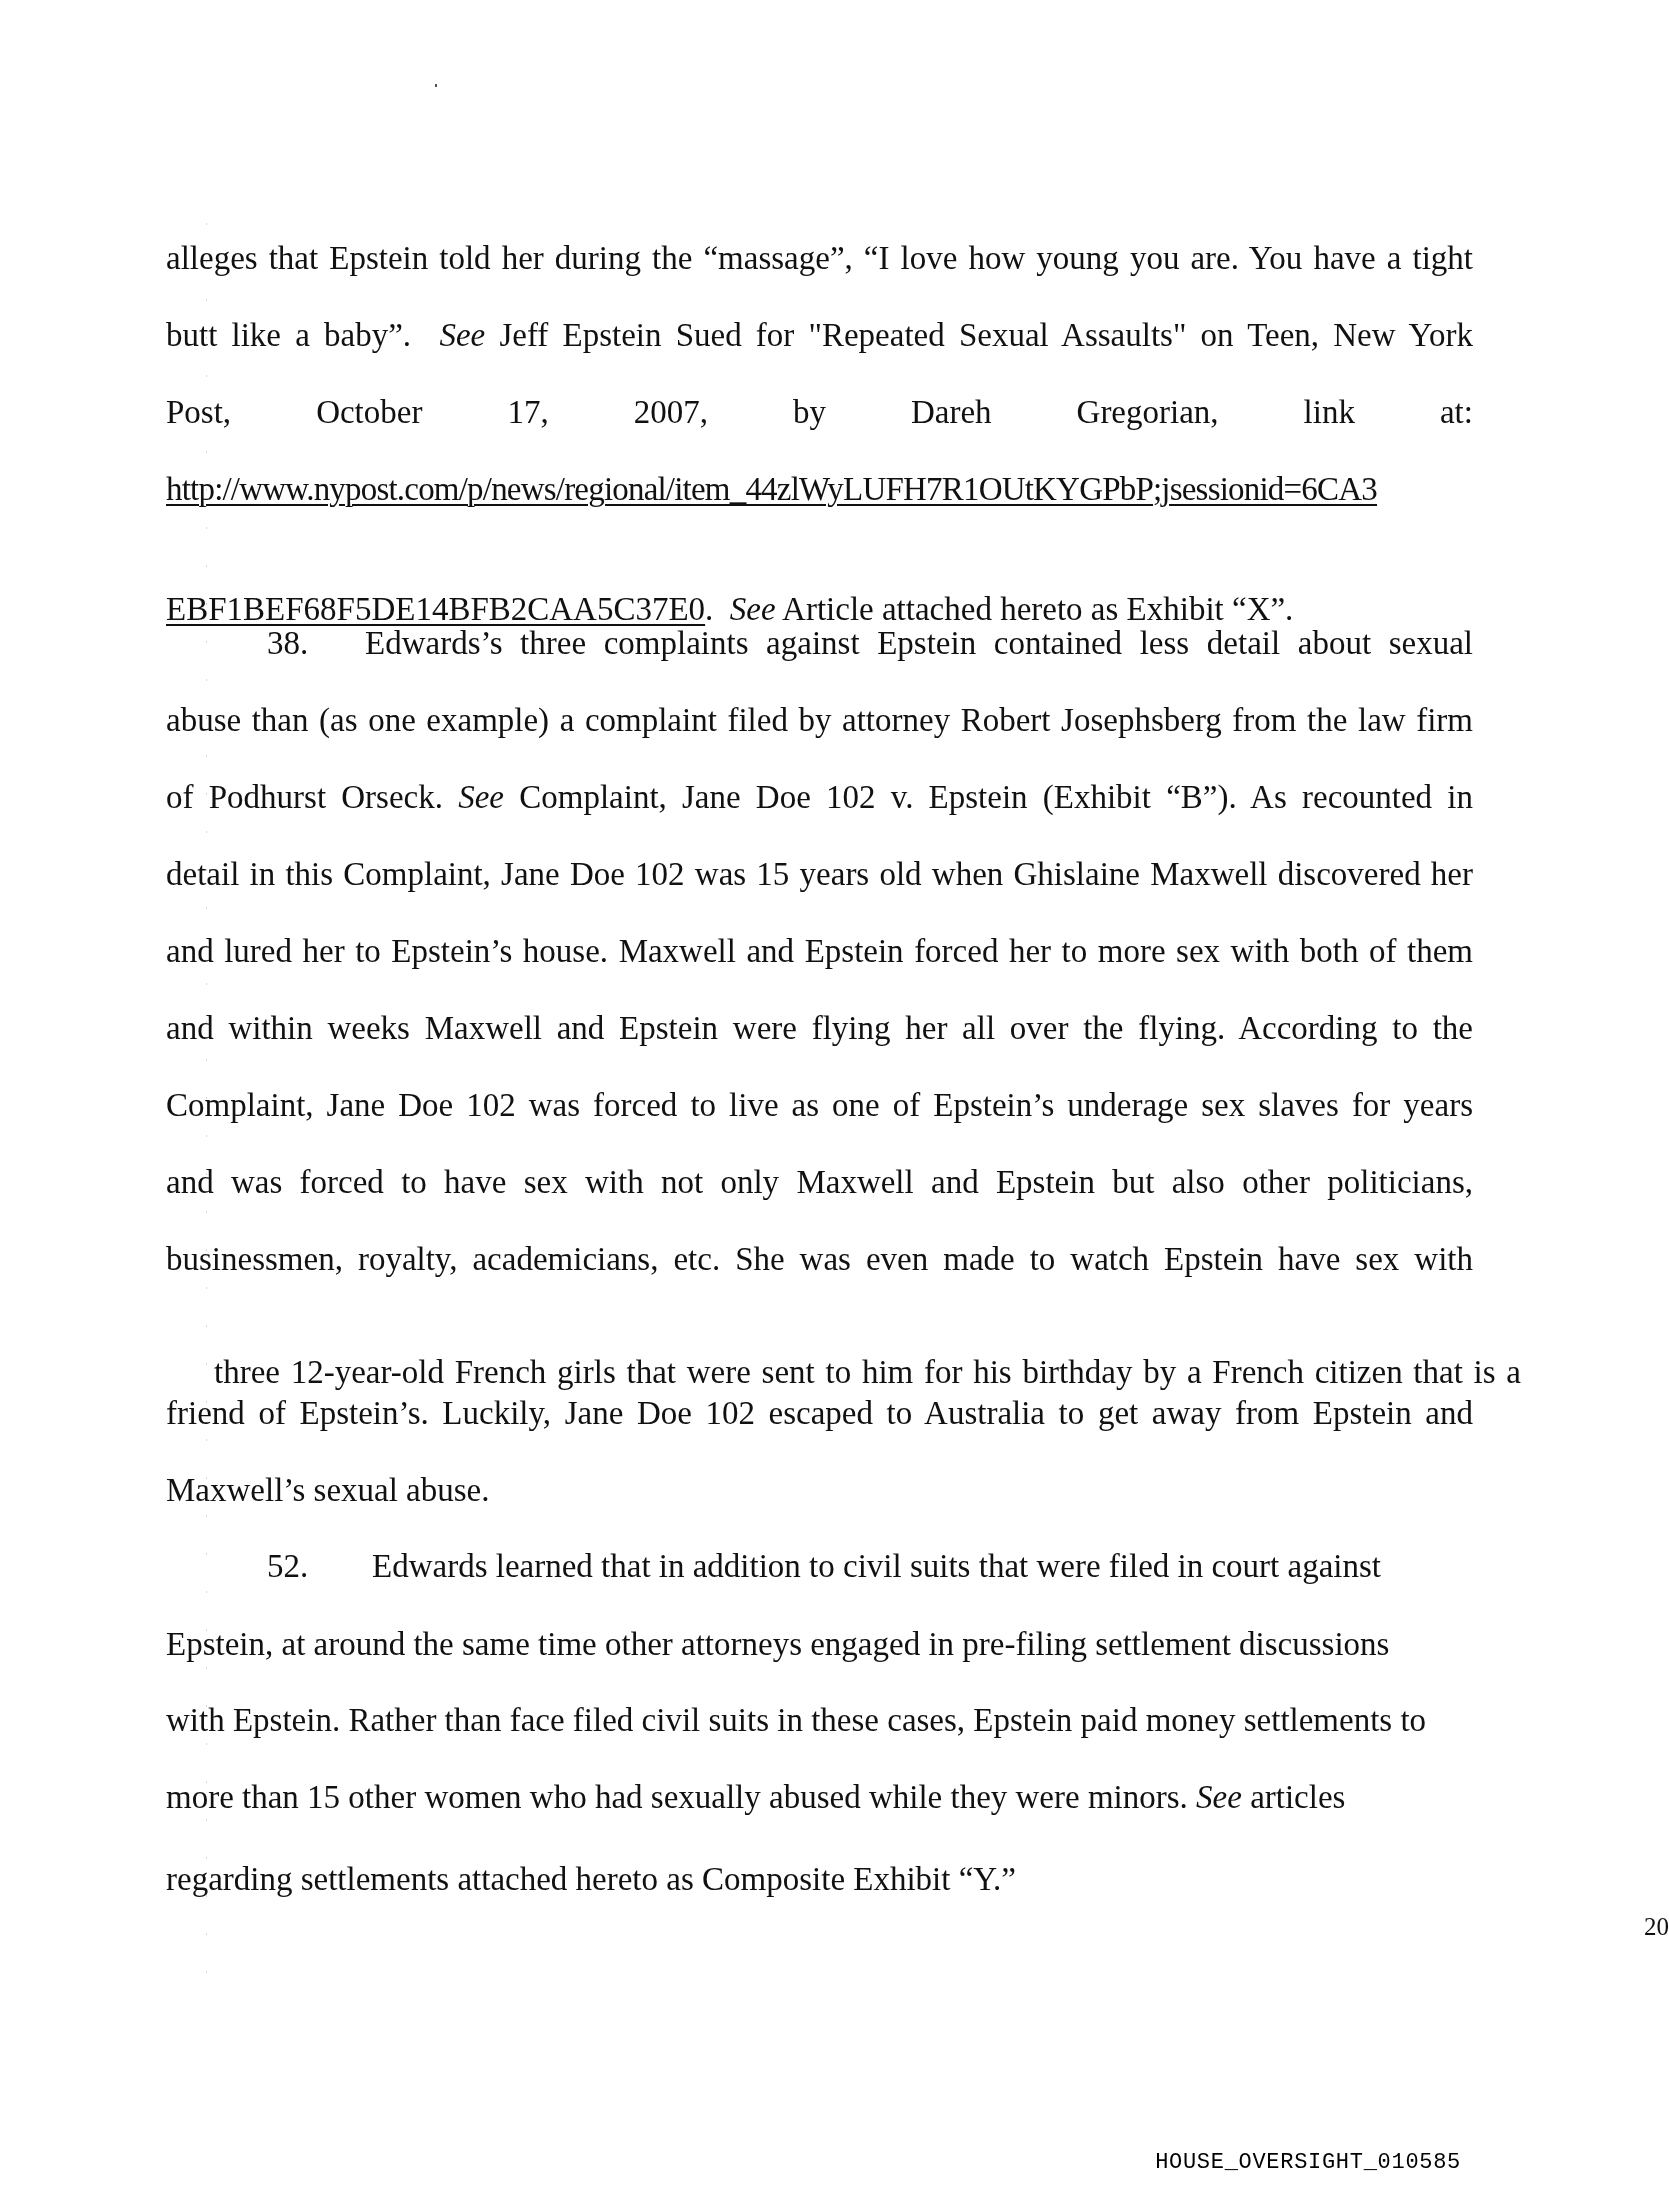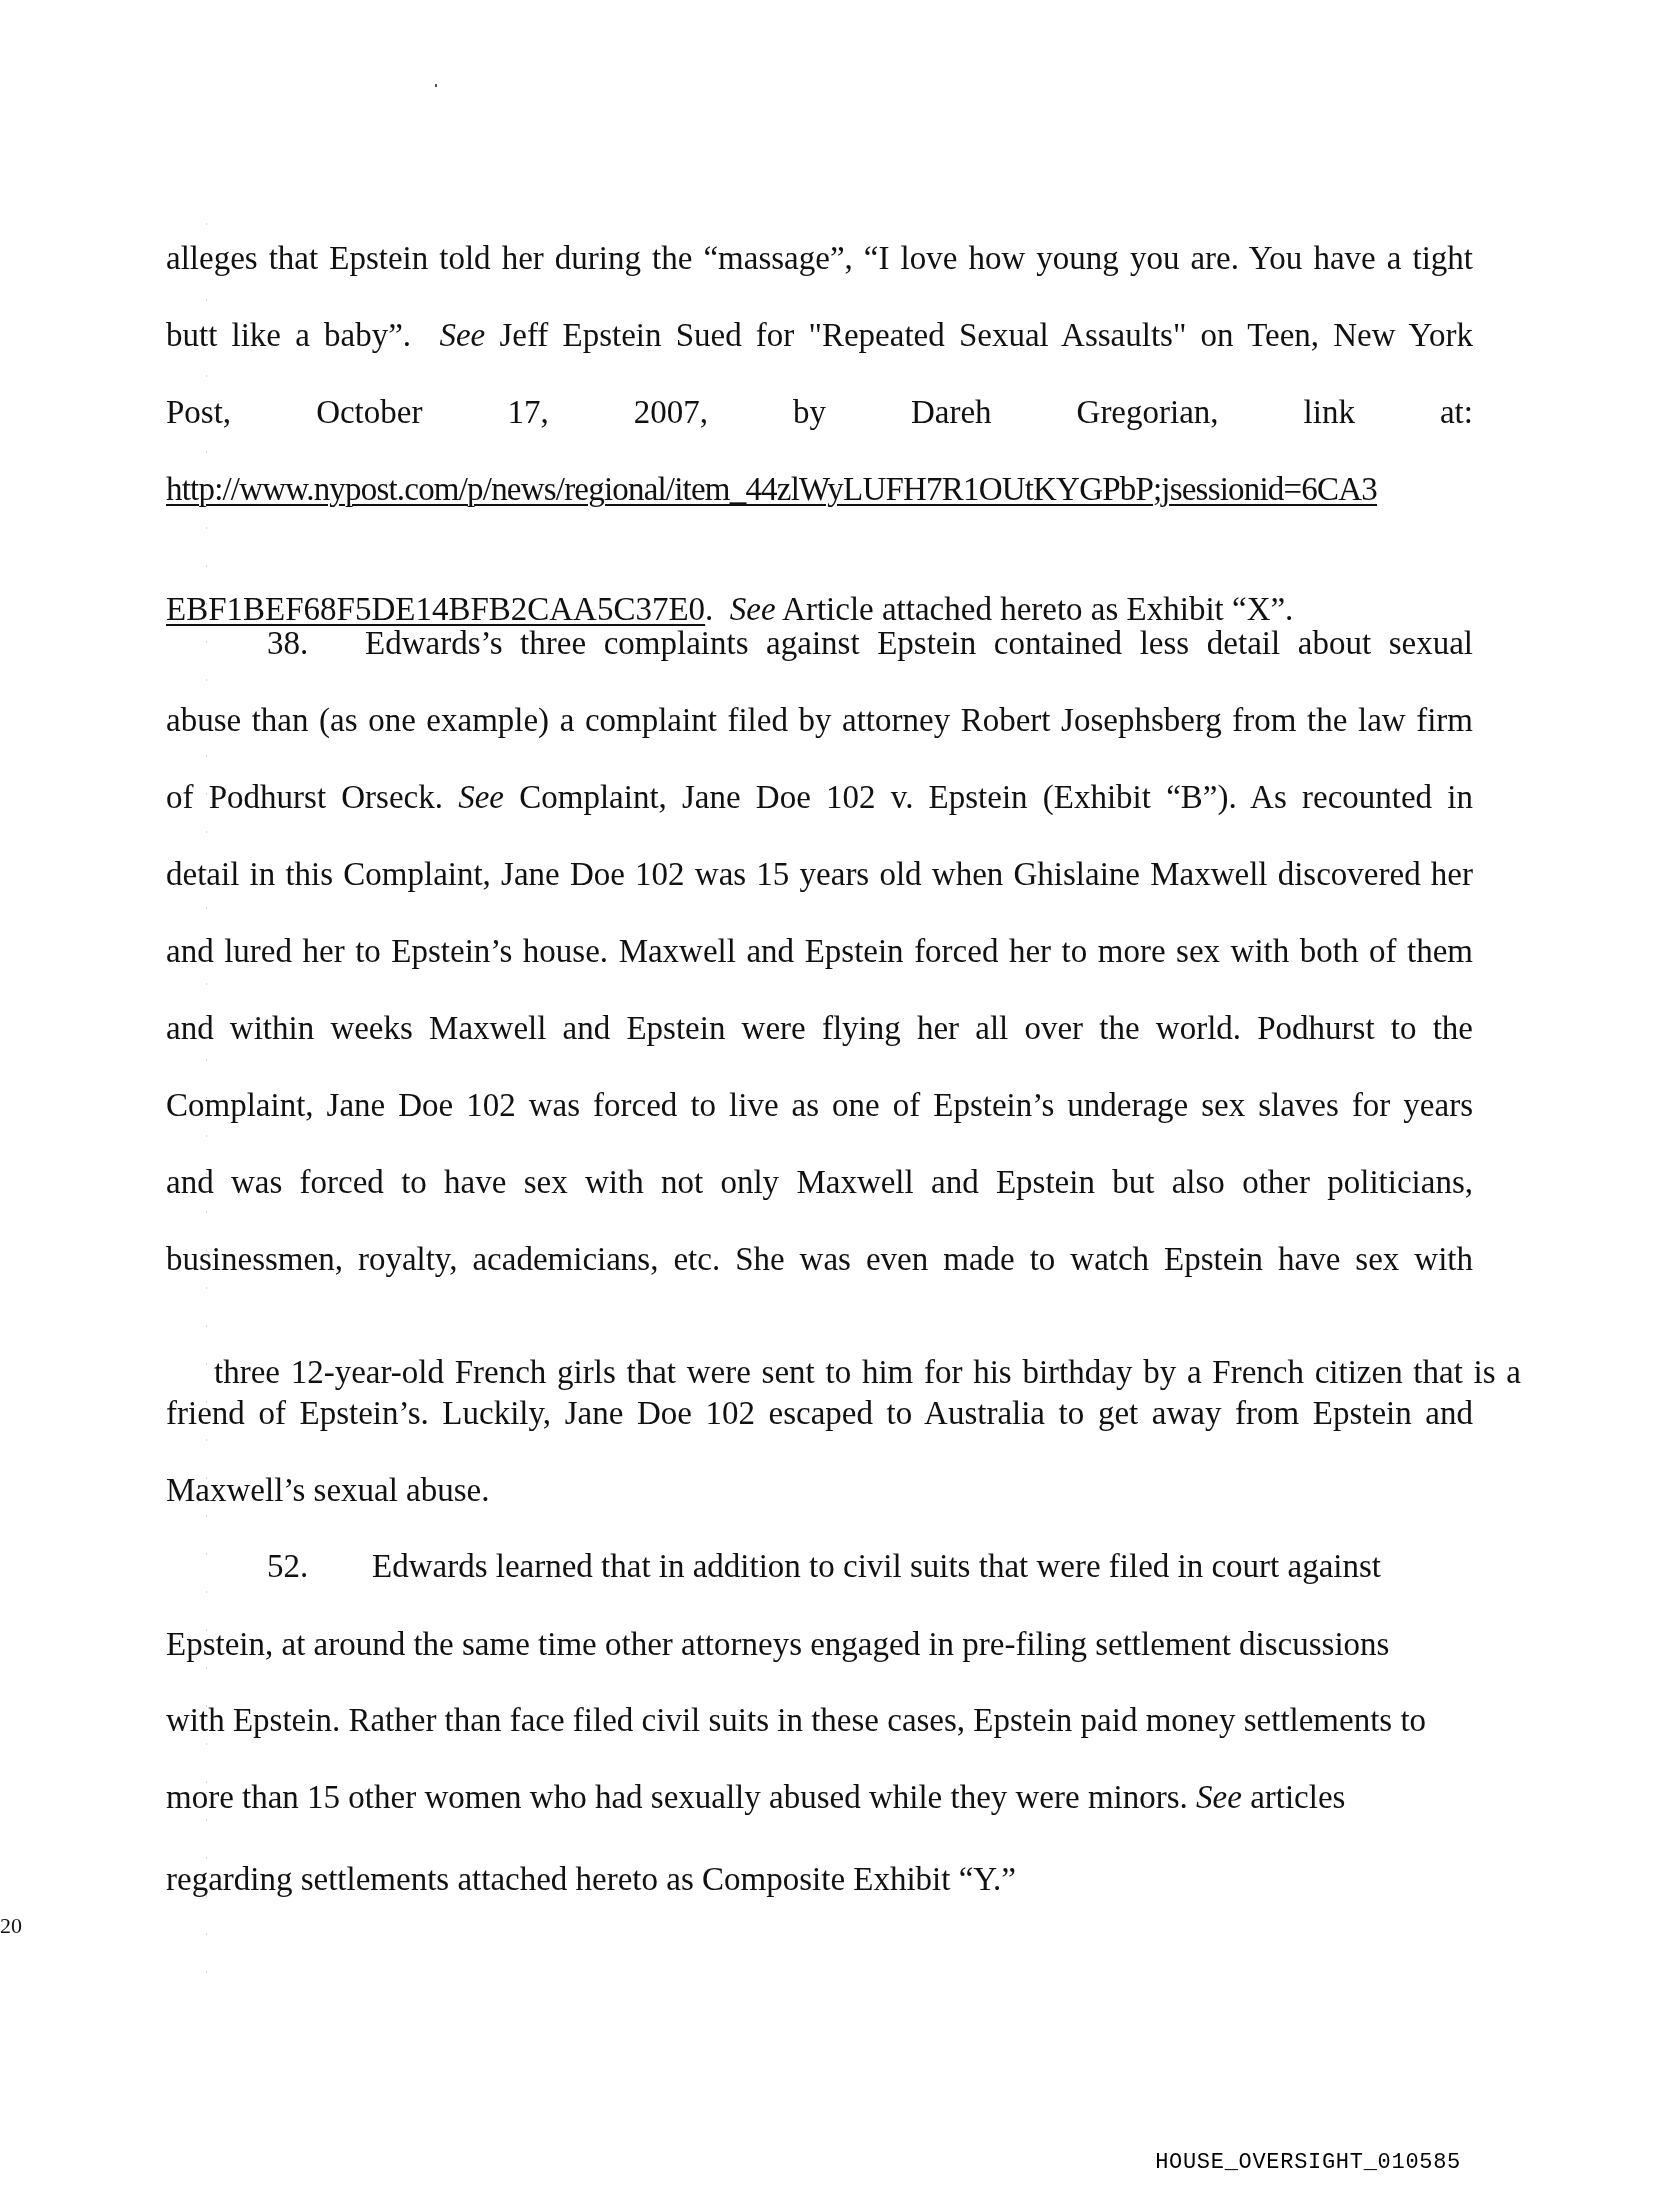--- a/index.html
+++ b/index.html
@@ -12,22 +12,22 @@
     white-space: nowrap;
   }
   .just { text-align: justify; text-align-last: justify; }
   .rag { text-align: left; }
   .indent { padding-left: 98px; box-sizing: border-box; }
   .num { display: inline-block; width: 98px; }
   .pnum-inline { display: inline-block; width: 105px; }
   em { font-style: italic; }
   .u { text-decoration: underline; text-decoration-thickness: 2px; text-underline-offset: 3.9px; }
   .page-number {
-    position: absolute; top: 1913px; left: 0; width: 1669px; text-align: left;
-    font-family: "Liberation Serif", "DejaVu Serif", serif; font-size: 22px; color: #111;
+    position: absolute; top: 1913px; left: 0; width: 1669px; text-align: right;
+    font-family: "Liberation Serif", "DejaVu Serif", serif; font-size: 25px; color: #111;
   }
   .bates {
     position: absolute; right: 33px; top: 2150px;
     font-family: Liberation Mono, monospace; font-size: 22px; color: #000;
     letter-spacing: 0.7px;
   }
   .speck { position: absolute; width: 2px; height: 2.6px; background: #555; }
   .margin-dots { position: absolute; left: 206px; top: 223px; width: 1.3px; height: 1767px;
     background: repeating-linear-gradient(to bottom, #bbb 0 2px, transparent 2px 38px); opacity: 0.6; }
 </style>
@@ -68,21 +68,21 @@
 
   <div class="line just indent" style="top:624px; padding-left:101px;">
     <span class="num">38.</span><span>Edwards’s three complaints against Epstein contained less detail about sexual</span>
   </div>
   <div class="line just" style="top:701px;">abuse than (as one example) a complaint filed by attorney Robert Josephsberg from the law firm</div>
   <div class="line just" style="top:778px;">
     <span>of Podhurst Orseck.  </span><em>See</em><span> Complaint, Jane Doe 102 v. Epstein (Exhibit “B”).   As recounted in</span>
   </div>
   <div class="line just" style="top:855px;">detail in this Complaint, Jane Doe 102 was 15 years old when Ghislaine Maxwell discovered her</div>
   <div class="line just" style="top:932px;">and lured her to Epstein’s house.  Maxwell and Epstein forced her to more sex with both of them</div>
-  <div class="line just" style="top:1009px;">and within weeks Maxwell and Epstein were flying her all over the world.  Podhurst to the</div>
+  <div class="line just" style="top:1009px;">and within weeks Maxwell and Epstein were flying her all over the flying.  According to the</div>
   <div class="line just" style="top:1086px;">Complaint, Jane Doe 102 was forced to live as one of Epstein’s underage sex slaves for years</div>
   <div class="line just" style="top:1163px;">and was forced to have sex with not only Maxwell and Epstein but also other politicians,</div>
   <div class="line just" style="top:1240px;">businessmen, royalty, academicians, etc.  She was even made to watch Epstein have sex with</div>
   <div class="line just" style="top:1353px;margin-left:48px;">three 12-year-old French girls that were sent to him for his birthday by a French citizen that is a</div>
   <div class="line just" style="top:1394px;">friend of Epstein’s.  Luckily, Jane Doe 102 escaped to Australia to get away from Epstein and</div>
   <div class="line rag" style="top:1471px;">Maxwell’s sexual abuse.</div>
 
   <div class="line rag" style="top:1547px; padding-left:101px; box-sizing:border-box;">
     <span class="pnum-inline">52.</span><span>Edwards learned that in addition to civil suits that were filed in court against</span>
   </div>

